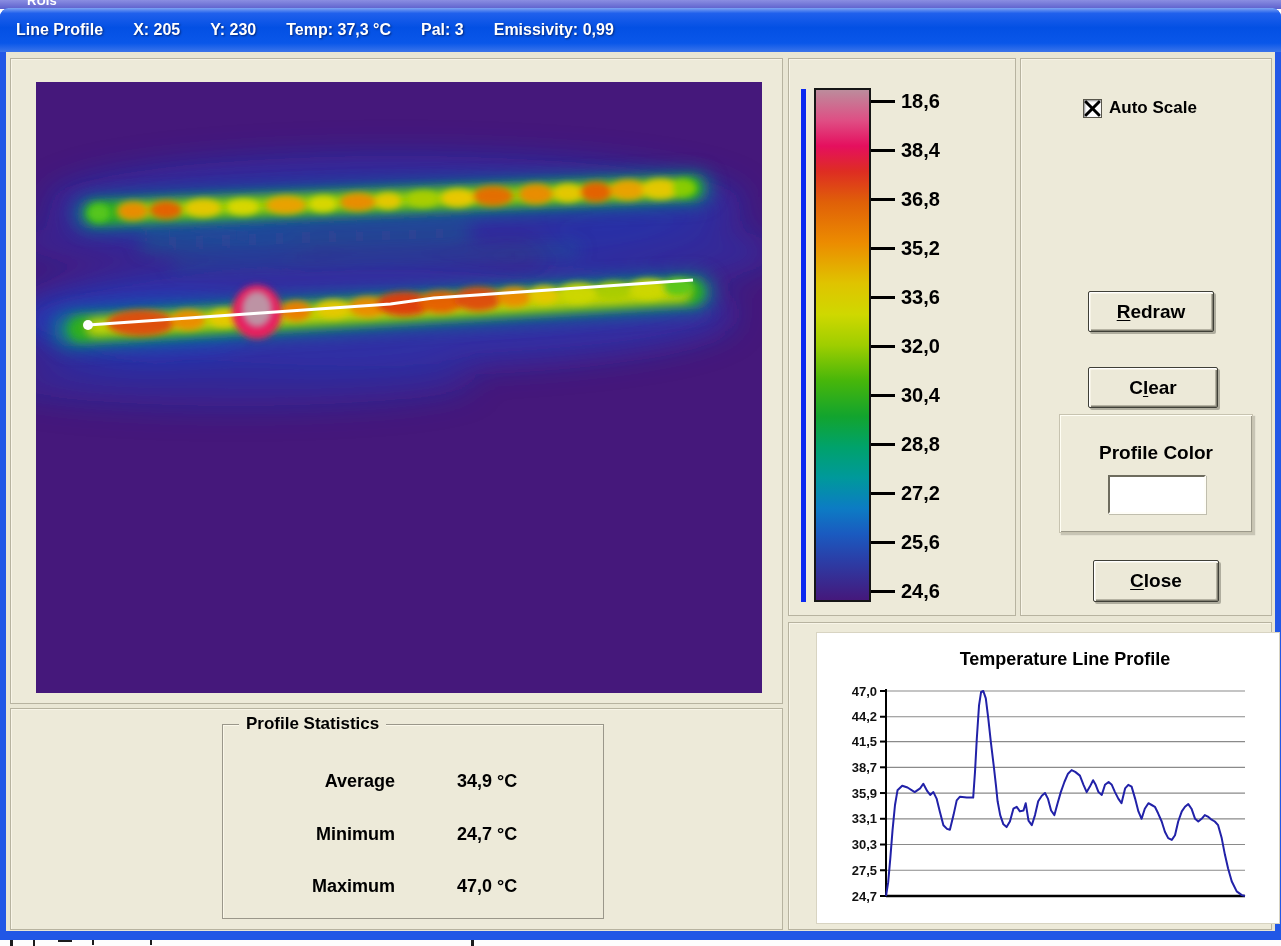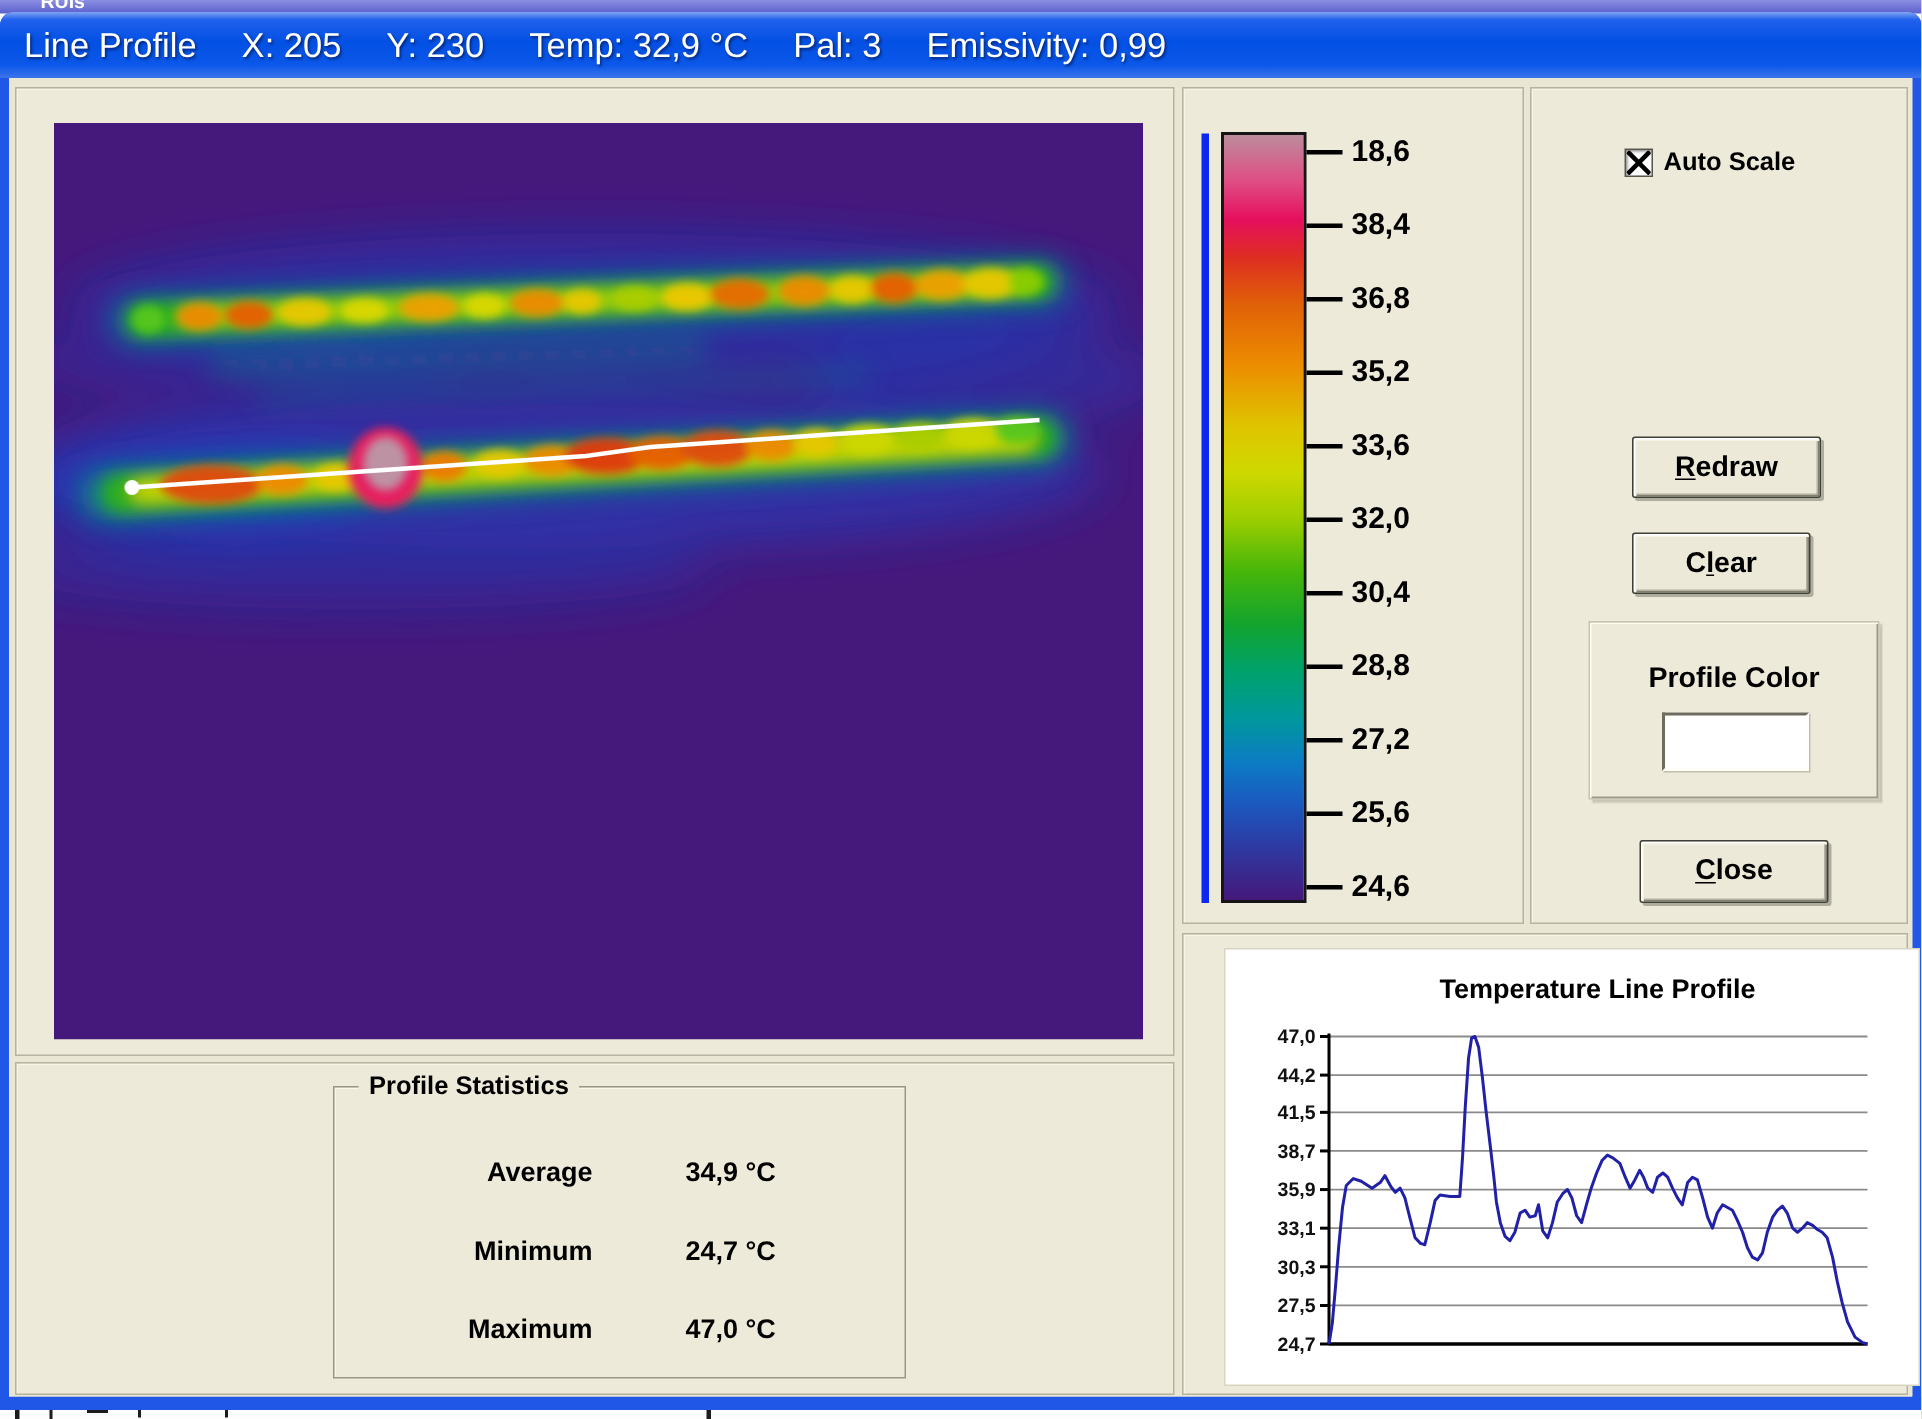--- a/index.html
+++ b/index.html
@@ -12,21 +12,21 @@
   
   .bottom-strip{position:absolute;left:0;top:940px;width:1281px;height:6px;background:#fdfdfd;}
   .bottom-strip .frag{position:absolute;top:0;background:#1c1c1c;}
   
   .window{position:absolute;left:0;top:8px;width:1281px;height:932px;box-sizing:border-box;
           border-left:6px solid #2157E6;border-right:6px solid #2157E6;border-bottom:9px solid #2157E6;
           border-radius:9px 9px 0 0;background:#E9E6D4;}
   .titlebar{position:absolute;left:-6px;top:0;width:1281px;height:44px;border-radius:9px 9px 0 0;
             background:linear-gradient(180deg,#7FA4F2 0%,#2060EC 12%,#0350E4 45%,#0A57E9 80%,#3B74EA 100%);
             display:flex;align-items:center;gap:30px;padding-left:16px;box-sizing:border-box;}
-  .titlebar span{color:#fff;font-weight:normal;font-size:23px;text-shadow:1px 1px 2px rgba(0,0,30,.55);white-space:nowrap;}
+  .titlebar span{color:#fff;font-weight:bold;font-size:16px;text-shadow:1px 1px 2px rgba(0,0,30,.55);white-space:nowrap;}
   .body{position:absolute;left:0;top:44px;width:1269px;height:879px;}
   .panel{position:absolute;background:#EDEAD9;border:1px solid #b7b3a0;box-sizing:border-box;
          box-shadow:inset 1px 1px 0 #f8f5e8;}
   
   .thermal-panel{left:4px;top:6px;width:773px;height:646px;}
   .thermal{position:absolute;left:25px;top:23px;width:726px;height:611px;display:block;}
   
   .stats-panel{left:4px;top:656px;width:773px;height:222px;}
   .groupbox{position:absolute;left:211px;top:15px;width:380px;height:193px;border:1px solid #9a978a;
             box-shadow:1px 1px 0 #fbf8ea inset;}
@@ -83,21 +83,21 @@
     <div class="frag" style="left:92px;width:2px;height:5px"></div>
     <div class="frag" style="left:150px;width:2px;height:5px"></div>
     <div class="frag" style="left:471px;width:3px;height:6px"></div>
   </div>
 
   <div class="window">
     <div class="titlebar">
       <span>Line Profile</span>
       <span>X: 205</span>
       <span>Y: 230</span>
-      <span>Temp: 32,9 °C</span>
+      <span>Temp: 37,3 °C</span>
       <span>Pal: 3</span>
       <span>Emissivity: 0,99</span>
     </div>
 
     <div class="body">
 
       <div class="panel thermal-panel">
         <svg class="thermal" viewBox="0 0 726 611">
           <defs>
             <filter id="b16" x="-40%" y="-40%" width="180%" height="180%">
@@ -224,21 +224,21 @@
             <div class="scale-label" style="top: 471px;">25,6</div>
             <div class="scale-tick" style="top: 531px;"></div>
             <div class="scale-label" style="top: 520px;">24,6</div>
           </div>
       </div>
 
       <div class="panel controls-panel">
         <div class="checkbox checked"></div>
         <div class="checkbox-label">Auto Scale</div>
         <button class="btn" style="left:67px;top:232px;width:126px;height:41px"><u>R</u>edraw</button>
-        <button class="btn" style="left:67px;top:296px;width:119px;height:41px">C<u>l</u>ear</button>
+        <button class="btn" style="left:67px;top:308px;width:130px;height:41px">C<u>l</u>ear</button>
         <div class="pc-group">
           <div class="pc-label">Profile Color</div>
           <div class="pc-swatch" id="pc-swatch" style="background: rgb(255, 255, 255);"></div>
         </div>
         <button class="btn" style="left:72px;top:501px;width:126px;height:42px"><u>C</u>lose</button>
       </div>
 
       <div class="panel chart-panel">
         <div class="chart-white">
           <svg id="chart-svg" width="462" height="290" viewBox="0 0 462 290">

